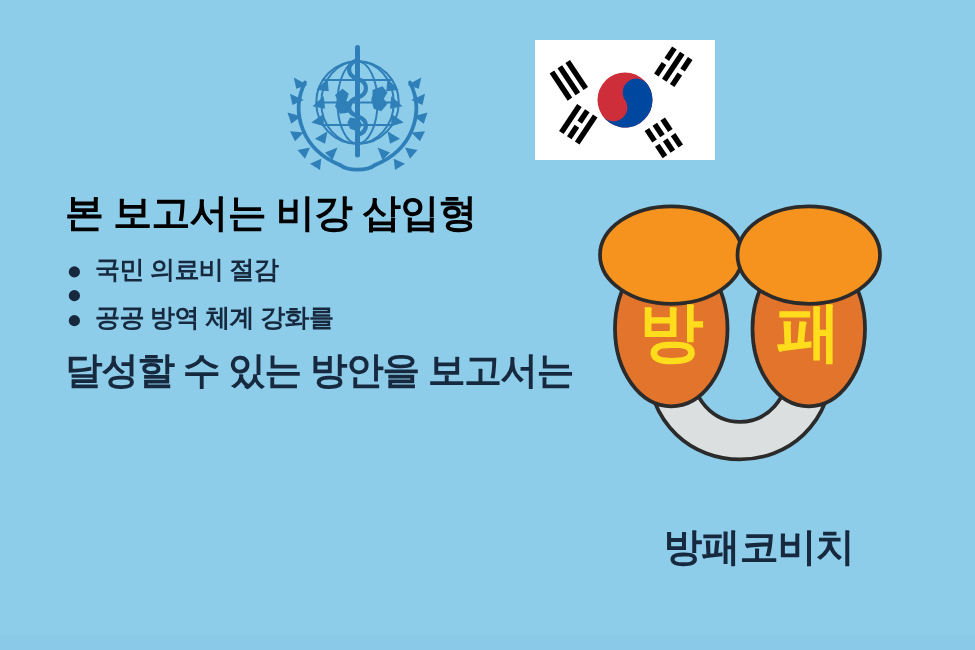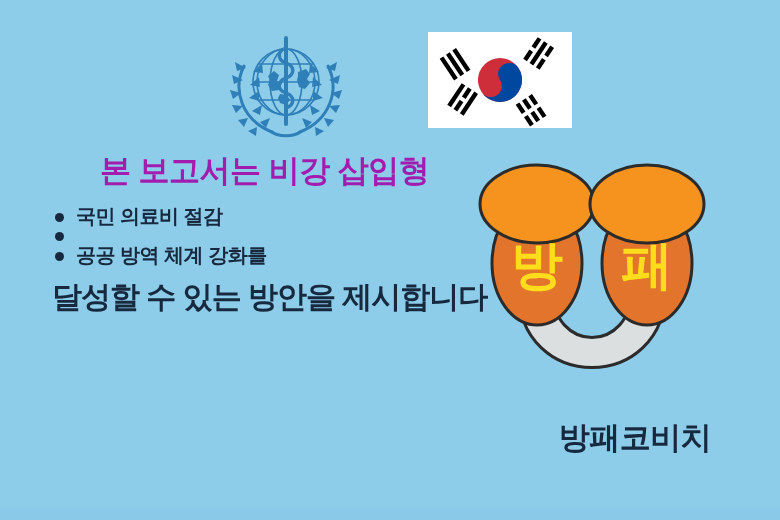--- a/index.html
+++ b/index.html
@@ -54,27 +54,26 @@
   #kr-flag svg { display: block; width: 144px; height: 96px; }
 
   
   #text-block {
     position: absolute;
     left: 52px;
     top: 150px;
     width: 450px;
   }
   .headline {
-    color: #a21caf;
+    color: #000000;
     font-size: 31px;
     font-weight: bold;
     line-height: 41px;
     letter-spacing: -0.5px;
     white-space: nowrap;
-    margin-left: 48px;
   }
   #bullet-list {
     list-style: none;
     margin: 6px 0 0 0;
     padding: 0;
   }
   #bullet-list li {
     color: #17293f;
     font-size: 20px;
     font-weight: bold;
@@ -116,21 +115,21 @@
 
   .bulb-label {
     font-family: "Liberation Sans", "DejaVu Sans", sans-serif;
     font-size: 52px;
     font-weight: bold;
   }
 
   
   #device-caption {
     position: absolute;
-    left: 540px;
+    left: 512px;
     top: 417px;
     width: 190px;
     text-align: center;
     color: #17293f;
     font-size: 31px;
     font-weight: bold;
     letter-spacing: -0.5px;
     white-space: nowrap;
   }
 </style>
@@ -253,21 +252,21 @@
       </li>
       <li>
         <span class="dot"></span>
       </li>
       <li>
         <span class="dot"></span>
         <span>공공 방역 체계 강화를</span>
       </li>
     </ul>
 
-    <div id="closing-line">달성할 수 있는 방안을 제시합니다</div>
+    <div id="closing-line">달성할 수 있는 방안을 보고서는</div>
   </div>
 
   <div id="device">
     <svg viewBox="0 0 260 270" xmlns="http://www.w3.org/2000/svg">
 
       <path d="M56 130 C56 236 204 236 204 130
                L170 130 C170 196 90 196 90 130 Z" fill="#dcdfdf" stroke="#2b2b2b" stroke-width="3" stroke-linejoin="round"></path>
 
       <ellipse cx="75" cy="105" rx="45" ry="62" fill="#e2742b" stroke="#2b2b2b" stroke-width="3"></ellipse>
 

